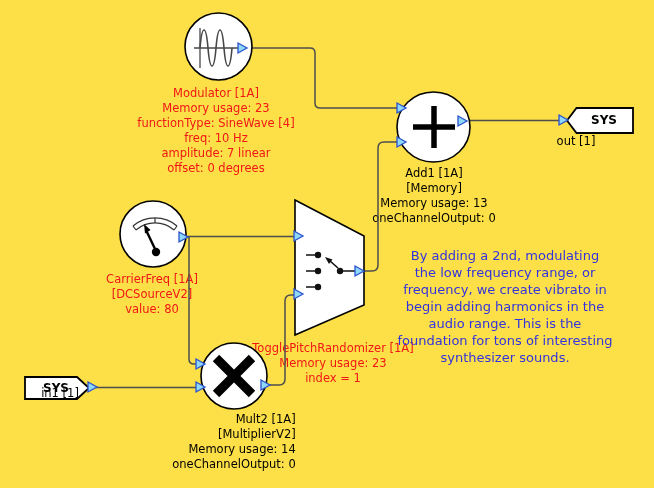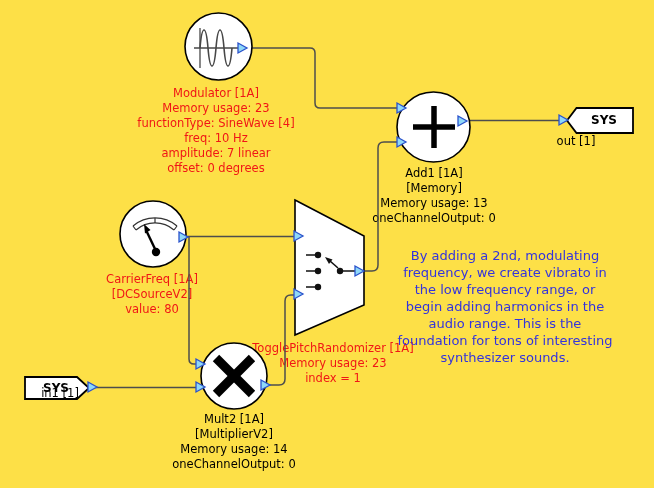--- a/index.html
+++ b/index.html
@@ -43,31 +43,31 @@
     <div>index = 1</div>
   </div>
 
   <div class="lbl black" style="left:434px;top:166px;">
     <div>Add1 [1A]</div>
     <div>[Memory]</div>
     <div>Memory usage: 13</div>
     <div>oneChannelOutput: 0</div>
   </div>
 
-  <div class="lbl black" style="left:234px;top:412px;">
+  <div class="lbl black" style="left:234px;top:412px;text-align:right;">
     <div>Mult2 [1A]</div>
     <div>[MultiplierV2]</div>
     <div>Memory usage: 14</div>
     <div>oneChannelOutput: 0</div>
   </div>
 
   <div class="note" style="left:505px;top:247px;">
     <div>By adding a 2nd, modulating</div>
+    <div>the low frequency range, or</div>
     <div>frequency, we create vibrato in</div>
-    <div>the low frequency range, or</div>
     <div>begin adding harmonics in the</div>
     <div>audio range. This is the</div>
     <div>foundation for tons of interesting</div>
     <div>synthesizer sounds.</div>
   </div>
 
   <svg width="654" height="488" viewBox="0 0 654 488">
 
     <g fill="none" stroke="#4d4d4d" stroke-width="1.5">
       <path d="M 244 48 L 310 48 Q 315 48 315 53 L 315 103 Q 315 108 320 108 L 398 108"></path>

